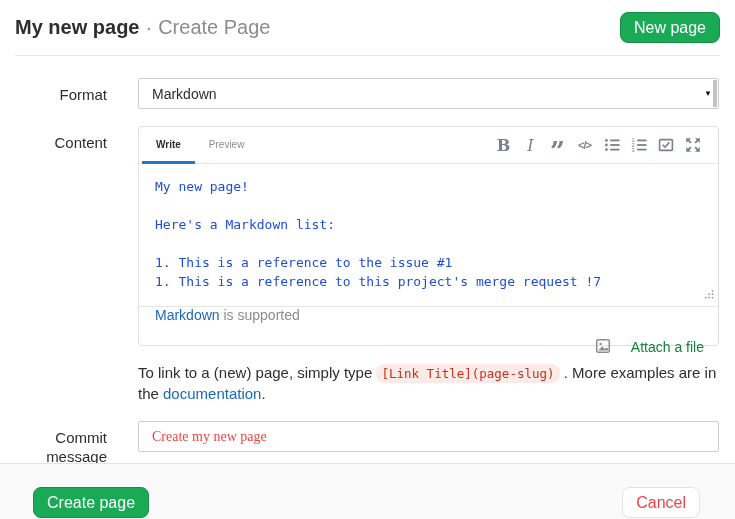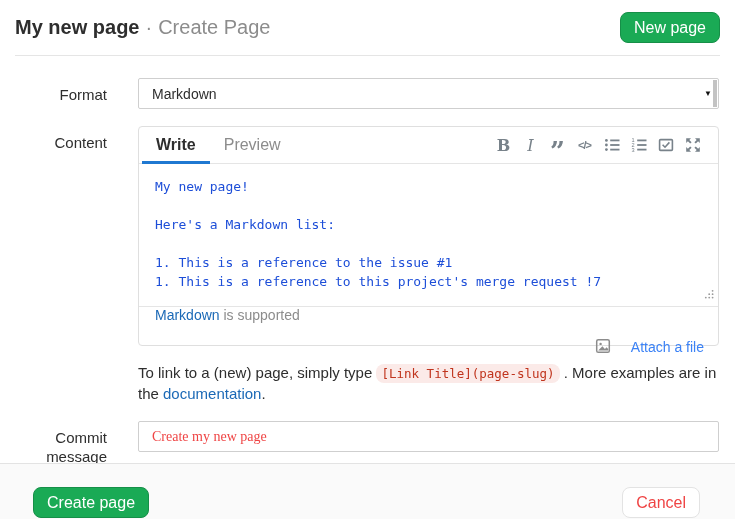--- a/index.html
+++ b/index.html
@@ -72,21 +72,21 @@
   .editor { border: 1px solid #dfdfdf; border-radius: 4px; background: #fff; }
   .editor-header {
     display: flex; align-items: center;
     height: 37px;
     border-bottom: 1px solid #e5e5e5;
   }
   .tab {
     position: relative;
     padding: 0 14px;
     height: 36px; line-height: 36px;
-    font-size: 16px;
+    font-size: 10px;
     color: #8c8c8c;
     cursor: pointer;
   }
   .tab:first-child { margin-left: 3px; }
   .tab.active { color: #2e2e2e; font-weight: bold; }
   .tab.active::after {
     content: ""; position: absolute; left: 0; right: 0; bottom: -1px;
     height: 3px; background: #1f78d1;
   }
   .toolbar { margin-left: auto; display: flex; align-items: center; padding-right: 12px; }
@@ -121,21 +121,21 @@
 
   .editor-footer {
     border-top: 1px solid #e5e5e5;
     height: 39px;
     display: flex; 
     padding: 0 14px 0 16px;
     font-size: 14px;
     color: #8c8c8c;
   }
   a.link { color: #1b69b6; text-decoration: none; cursor: pointer; }
-  .attach { margin-left: auto; display: flex; align-items: center; gap: 20px; color: #3b82f6; cursor: pointer; margin-top: 40px; }
+  .attach { margin-left: auto; display: flex; align-items: center; gap: 20px; color: #15803d; cursor: pointer; margin-top: 40px; }
 
   
   .hint {
     margin: 11px 16px 0 138px;
     font-size: 15px;
     line-height: 20px;
     color: #2e2e2e;
   }
   .code-chip {
     font-family: "DejaVu Sans Mono", monospace;

